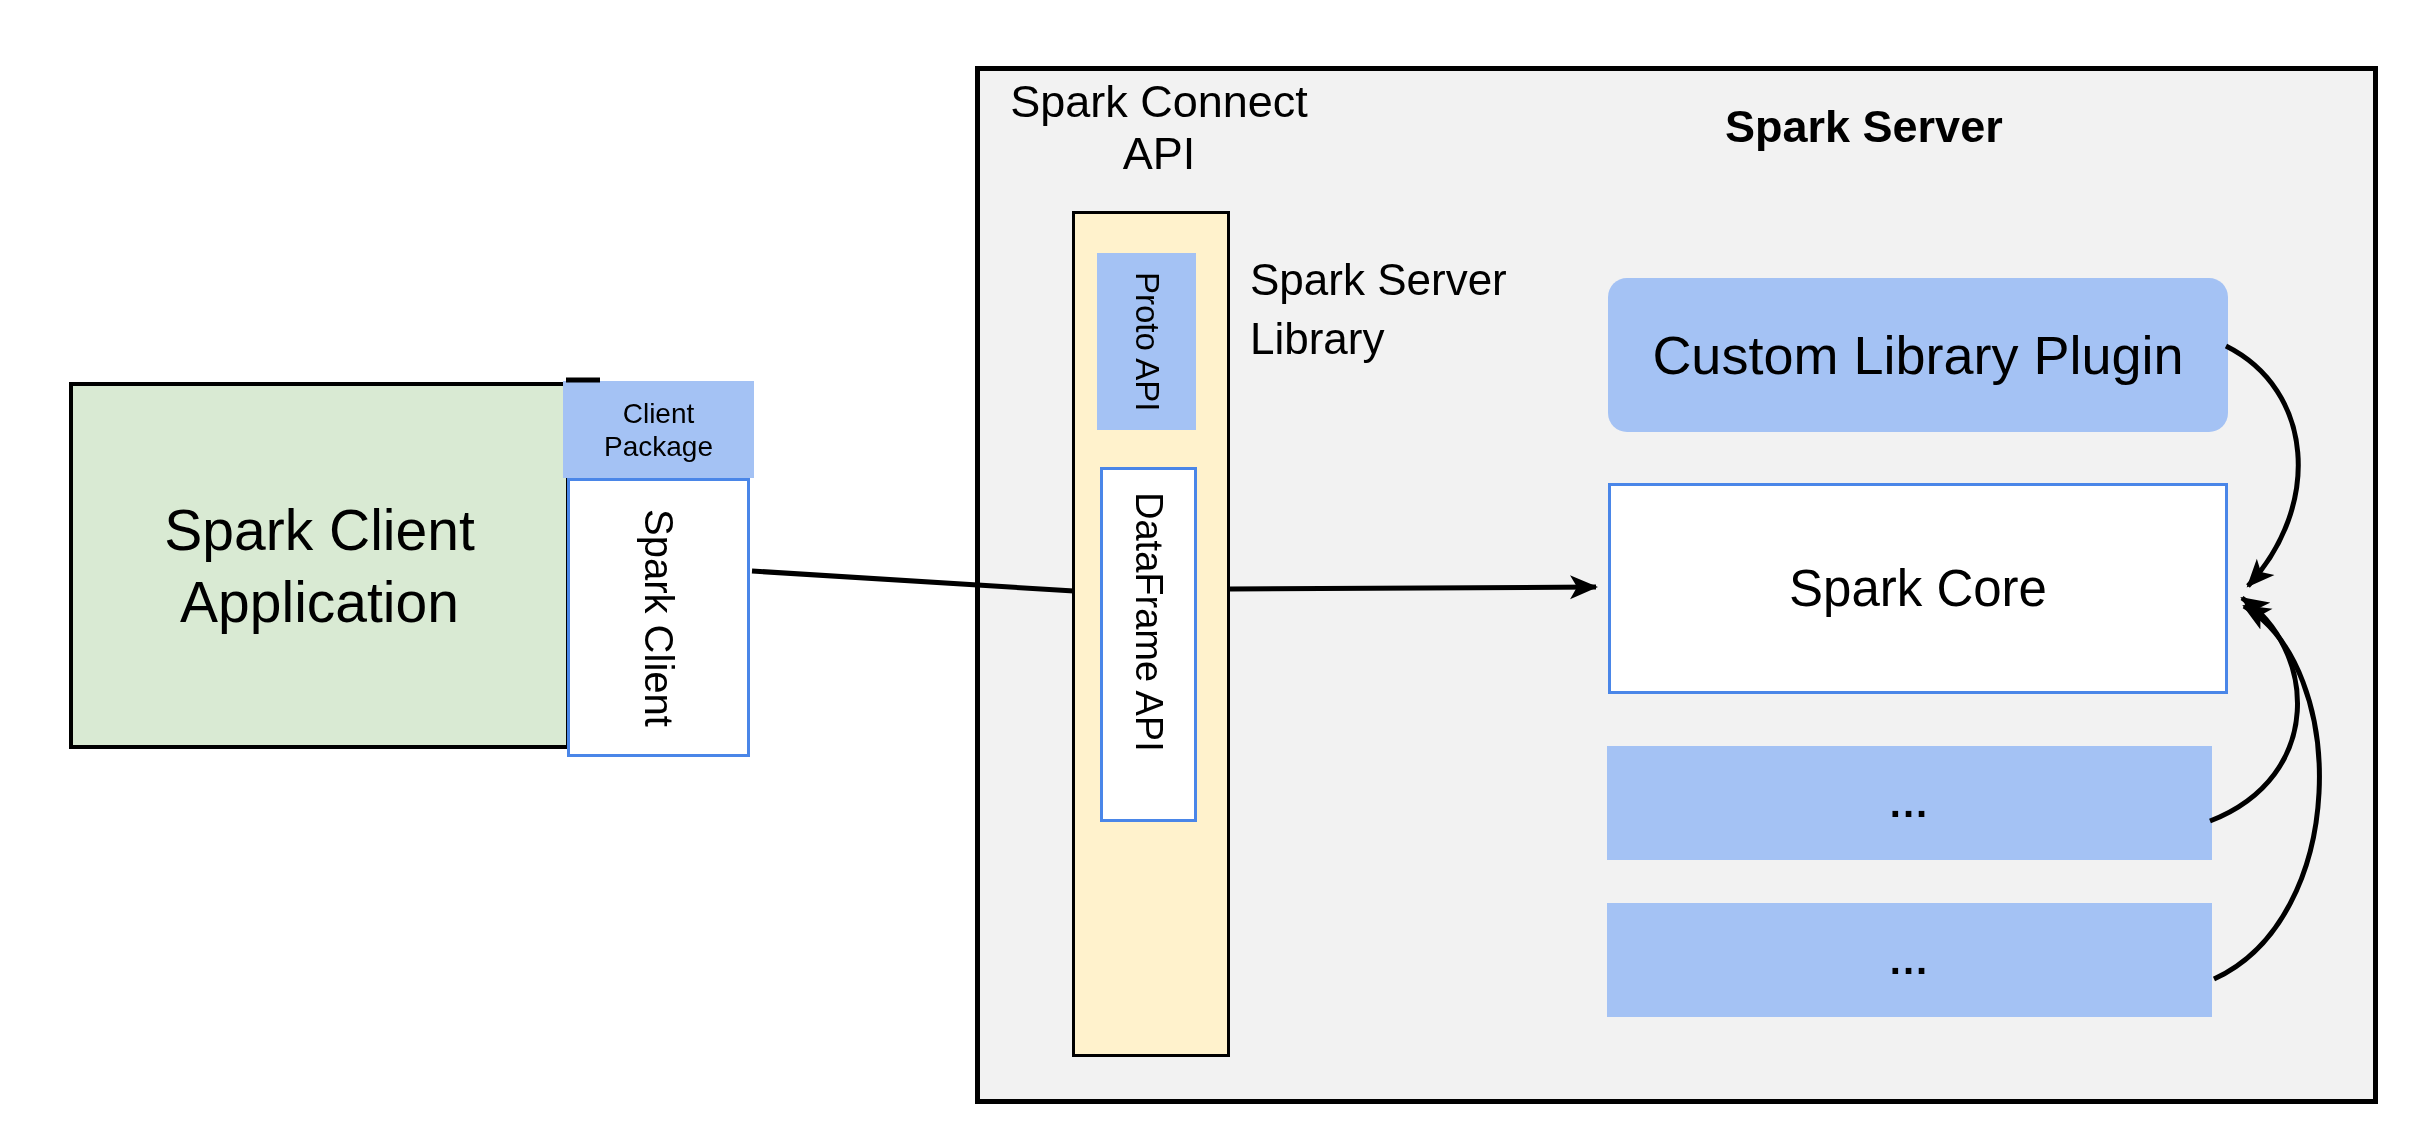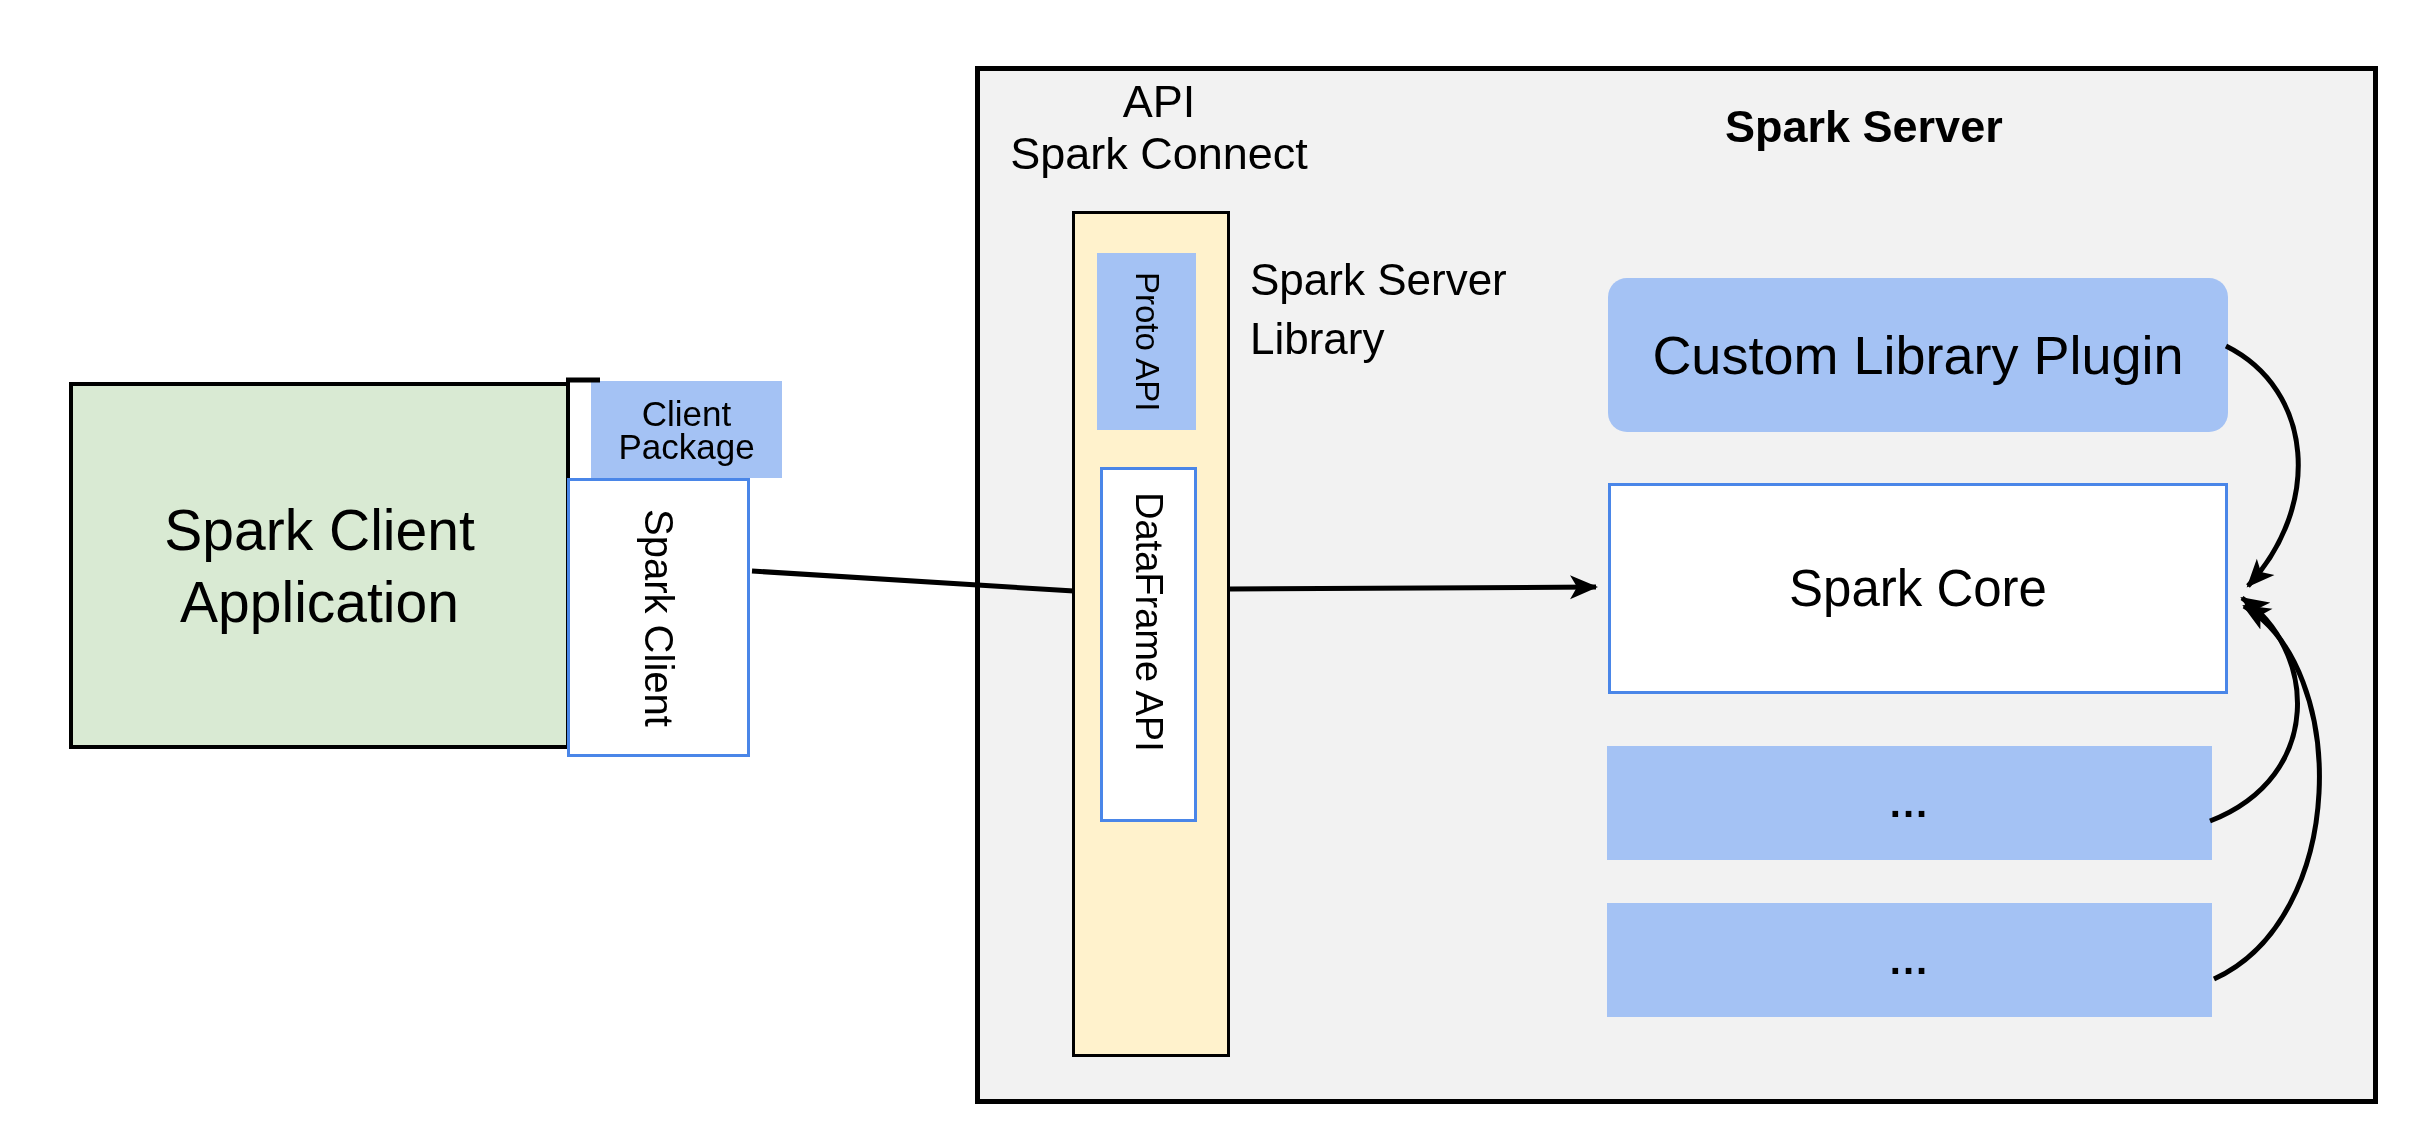--- a/index.html
+++ b/index.html
@@ -13,21 +13,21 @@
   .flexc{display:flex;align-items:center;justify-content:center;text-align:center;}
   .vtext{writing-mode:vertical-rl;white-space:nowrap;}
 
   #server-box{left:975px;top:66px;width:1403px;height:1038px;
     background:var(--server-bg,#f2f2f2);border:5px solid #000;z-index:1;}
 
   #client-app-box{left:69px;top:382px;width:501px;height:367px;
     background:var(--client-green,#d9ead3);border:4px solid #000;z-index:2;
     font-size:57px;line-height:72px;}
   #client-package-box{left:563px;top:381px;width:191px;height:97px;
-    background:var(--blue-fill,#a4c2f4);z-index:2;font-size:35px;line-height:33px;margin-left:28px;}
+    background:var(--blue-fill,#a4c2f4);z-index:2;font-size:28px;line-height:33px;}
   #spark-client-box{left:567px;top:478px;width:183px;height:279px;background:#fff;
     border:3px solid var(--blue-border,#4a86e8);z-index:2;font-size:40px;}
 
   #api-column{left:1072px;top:211px;width:158px;height:846px;
     background:var(--api-yellow,#fff2cc);border:3px solid #000;z-index:4;}
   #proto-box{left:1097px;top:253px;width:99px;height:177px;
     background:var(--blue-fill,#a4c2f4);z-index:5;font-size:33px;}
   #dataframe-box{left:1100px;top:467px;width:97px;height:355px;background:#fff;
     border:3px solid var(--blue-border,#4a86e8);z-index:5;font-size:38px;
     align-items:flex-start;padding-top:22px;}
@@ -49,22 +49,22 @@
   #connector-layer{left:0;top:0;width:2435px;height:1135px;z-index:3;pointer-events:none;}
 </style>
 </head>
 <body>
 
 <div class="canvas">
 
   <div class="abs" id="server-box"></div>
 
   <div class="abs" id="connect-api-label">
+    <div>Spark Connect</div>
     <div>API</div>
-    <div>Spark Connect</div>
   </div>
   <div class="abs" id="server-title">Spark Server</div>
   <div class="abs" id="server-library-label">
     <div>Spark Server</div>
     <div>Library</div>
   </div>
 
   <div class="abs flexc" id="client-app-box">
     <div>
       <div>Spark Client</div>

